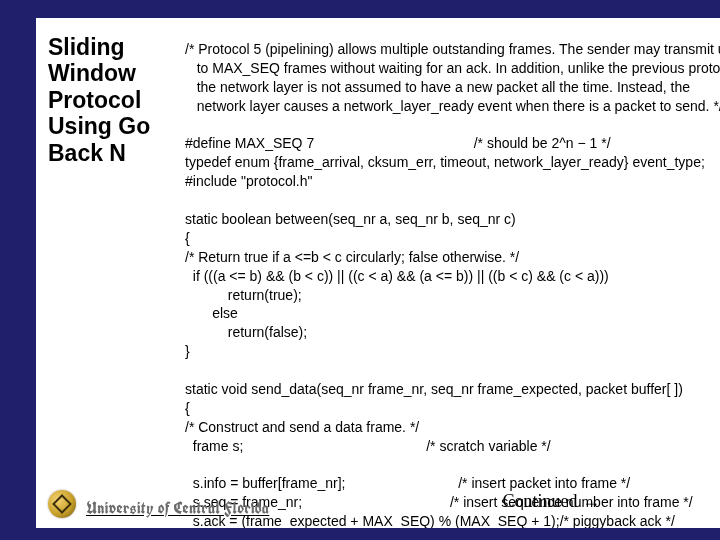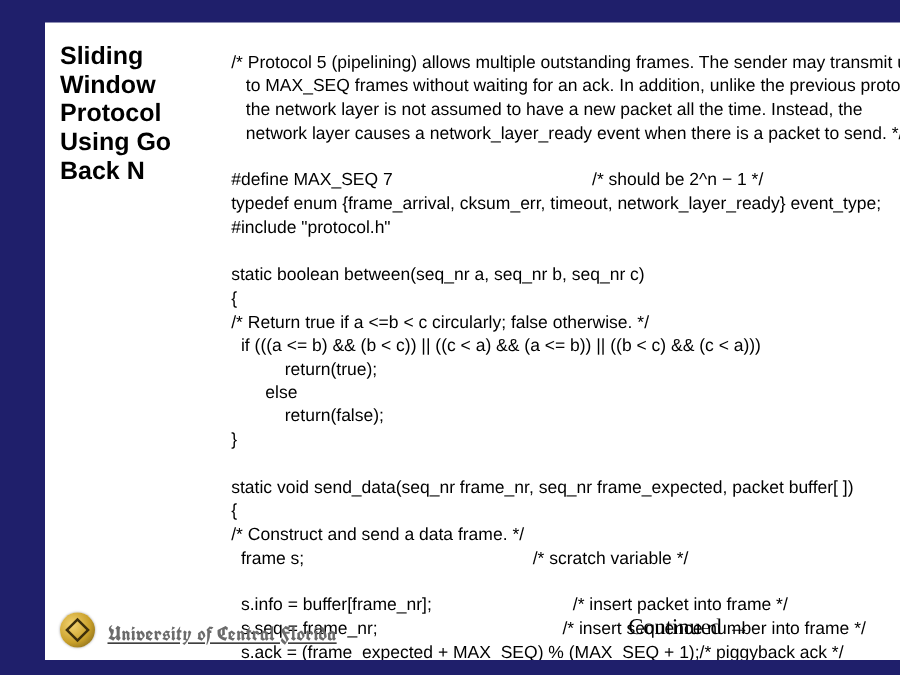--- a/index.html
+++ b/index.html
@@ -25,21 +25,21 @@
     height: 540px;
     background: #1f1f6b;
   }
   .title {
     position: absolute;
     top: 34px;
     left: 48px;
     width: 130px;
     font-family: Verdana, Arial, sans-serif;
     font-weight: 700;
-    font-size: 20px;
+    font-size: 23px;
     line-height: 1.15;
     color: #000;
   }
   .code {
     position: absolute;
     top: 40px;
     left: 185px;
     width: 520px;
     font-family: Arial, Helvetica, sans-serif;
     font-size: 14px;

